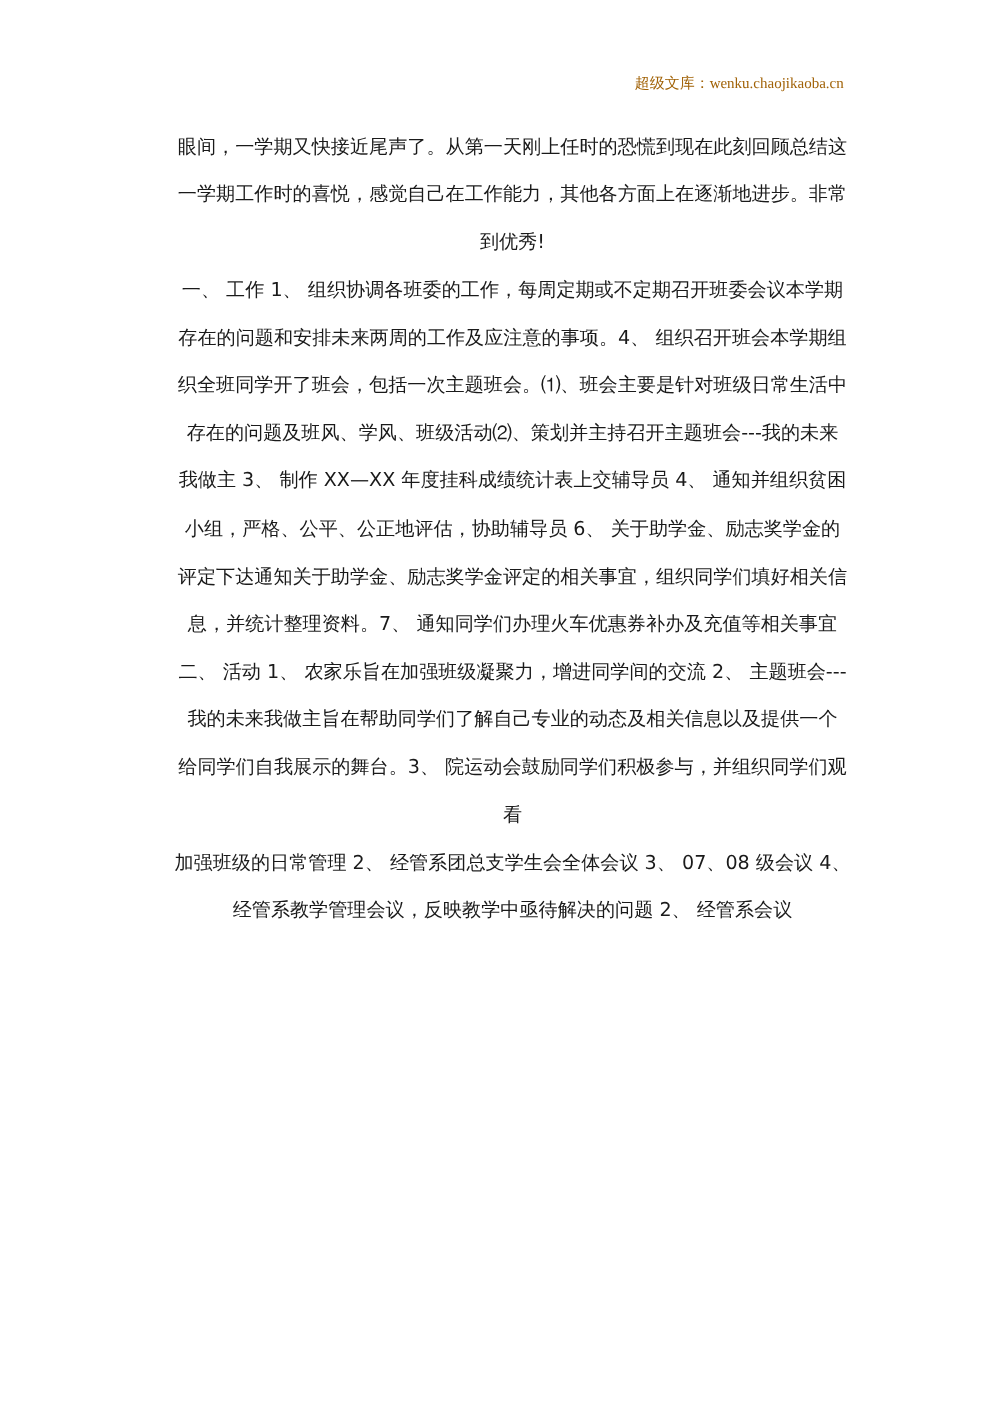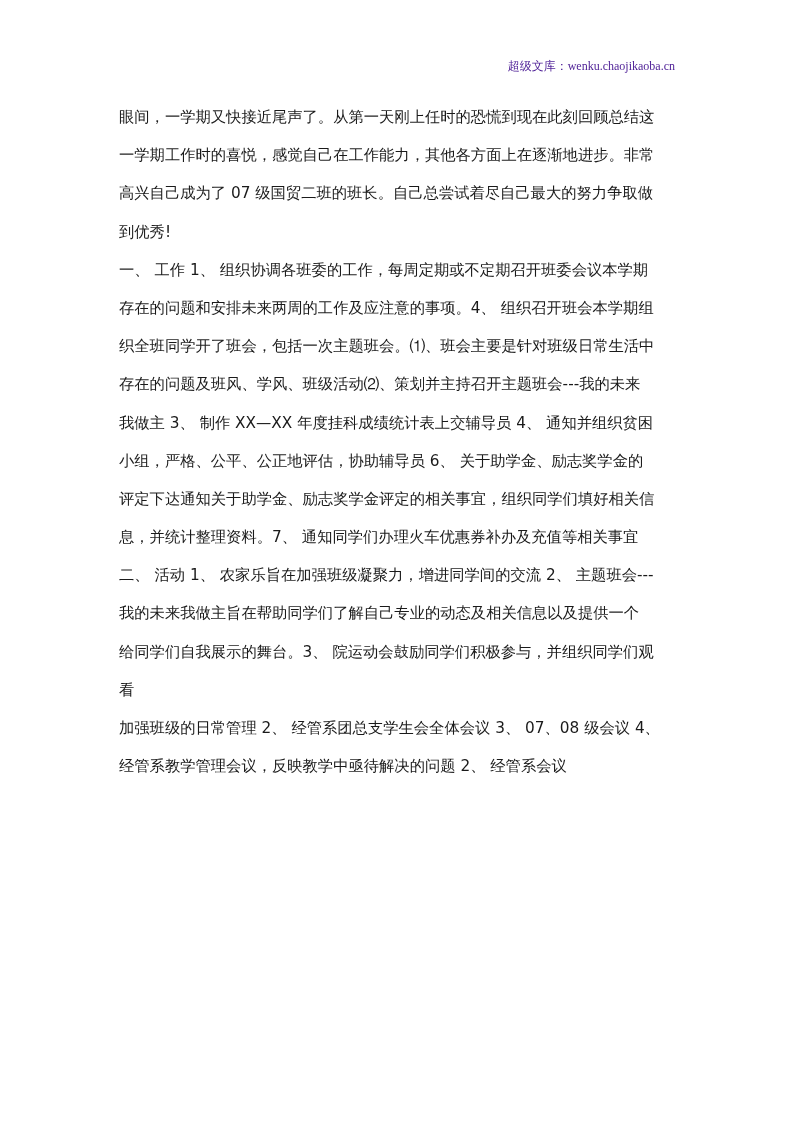--- a/index.html
+++ b/index.html
@@ -14,46 +14,46 @@
       overflow: hidden;
       font-family: "DejaVu Sans", "Liberation Sans", sans-serif;
       color: #1a1a1a;
     }
     .header {
       position: absolute;
       top: 58px;
       right: 118px;
       font-family: "Liberation Serif", "DejaVu Serif", serif;
       font-size: 12px;
-      color: #4c1d95;
+      color: #a16207;
       white-space: nowrap;
     }
     .content {
       position: absolute;
       top: 104px;
-      left: 119px;
+      left: 130px;
       width: 560px;
+      text-align: center;
     }
     .line {
       height: 38.2px;
       line-height: 26px;
       font-size: 15.3px;
       white-space: nowrap;
       letter-spacing: 0px;
     }
   </style>
 </head>
 <body>
 
 <div class="header">超级文库：wenku.chaojikaoba.cn</div>
 
 <div class="content">
   <div class="line">眼间，一学期又快接近尾声了。从第一天刚上任时的恐慌到现在此刻回顾总结这</div>
   <div class="line">一学期工作时的喜悦，感觉自己在工作能力，其他各方面上在逐渐地进步。非常</div>
-  <div class="line">高兴自己成为了 07 级国贸二班的班长。自己总尝试着尽自己最大的努力争取做</div>
   <div class="line">到优秀!</div>
   <div class="line">一、  工作 1、  组织协调各班委的工作，每周定期或不定期召开班委会议本学期</div>
   <div class="line">存在的问题和安排未来两周的工作及应注意的事项。4、  组织召开班会本学期组</div>
   <div class="line">织全班同学开了班会，包括一次主题班会。⑴、班会主要是针对班级日常生活中</div>
   <div class="line">存在的问题及班风、学风、班级活动⑵、策划并主持召开主题班会---我的未来</div>
   <div class="line">我做主 3、  制作 XX—XX 年度挂科成绩统计表上交辅导员 4、  通知并组织贫困</div>
   <div class="line">小组，严格、公平、公正地评估，协助辅导员 6、  关于助学金、励志奖学金的</div>
   <div class="line">评定下达通知关于助学金、励志奖学金评定的相关事宜，组织同学们填好相关信</div>
   <div class="line">息，并统计整理资料。7、  通知同学们办理火车优惠券补办及充值等相关事宜</div>
   <div class="line">二、 活动 1、 农家乐旨在加强班级凝聚力，增进同学间的交流 2、 主题班会---</div>

